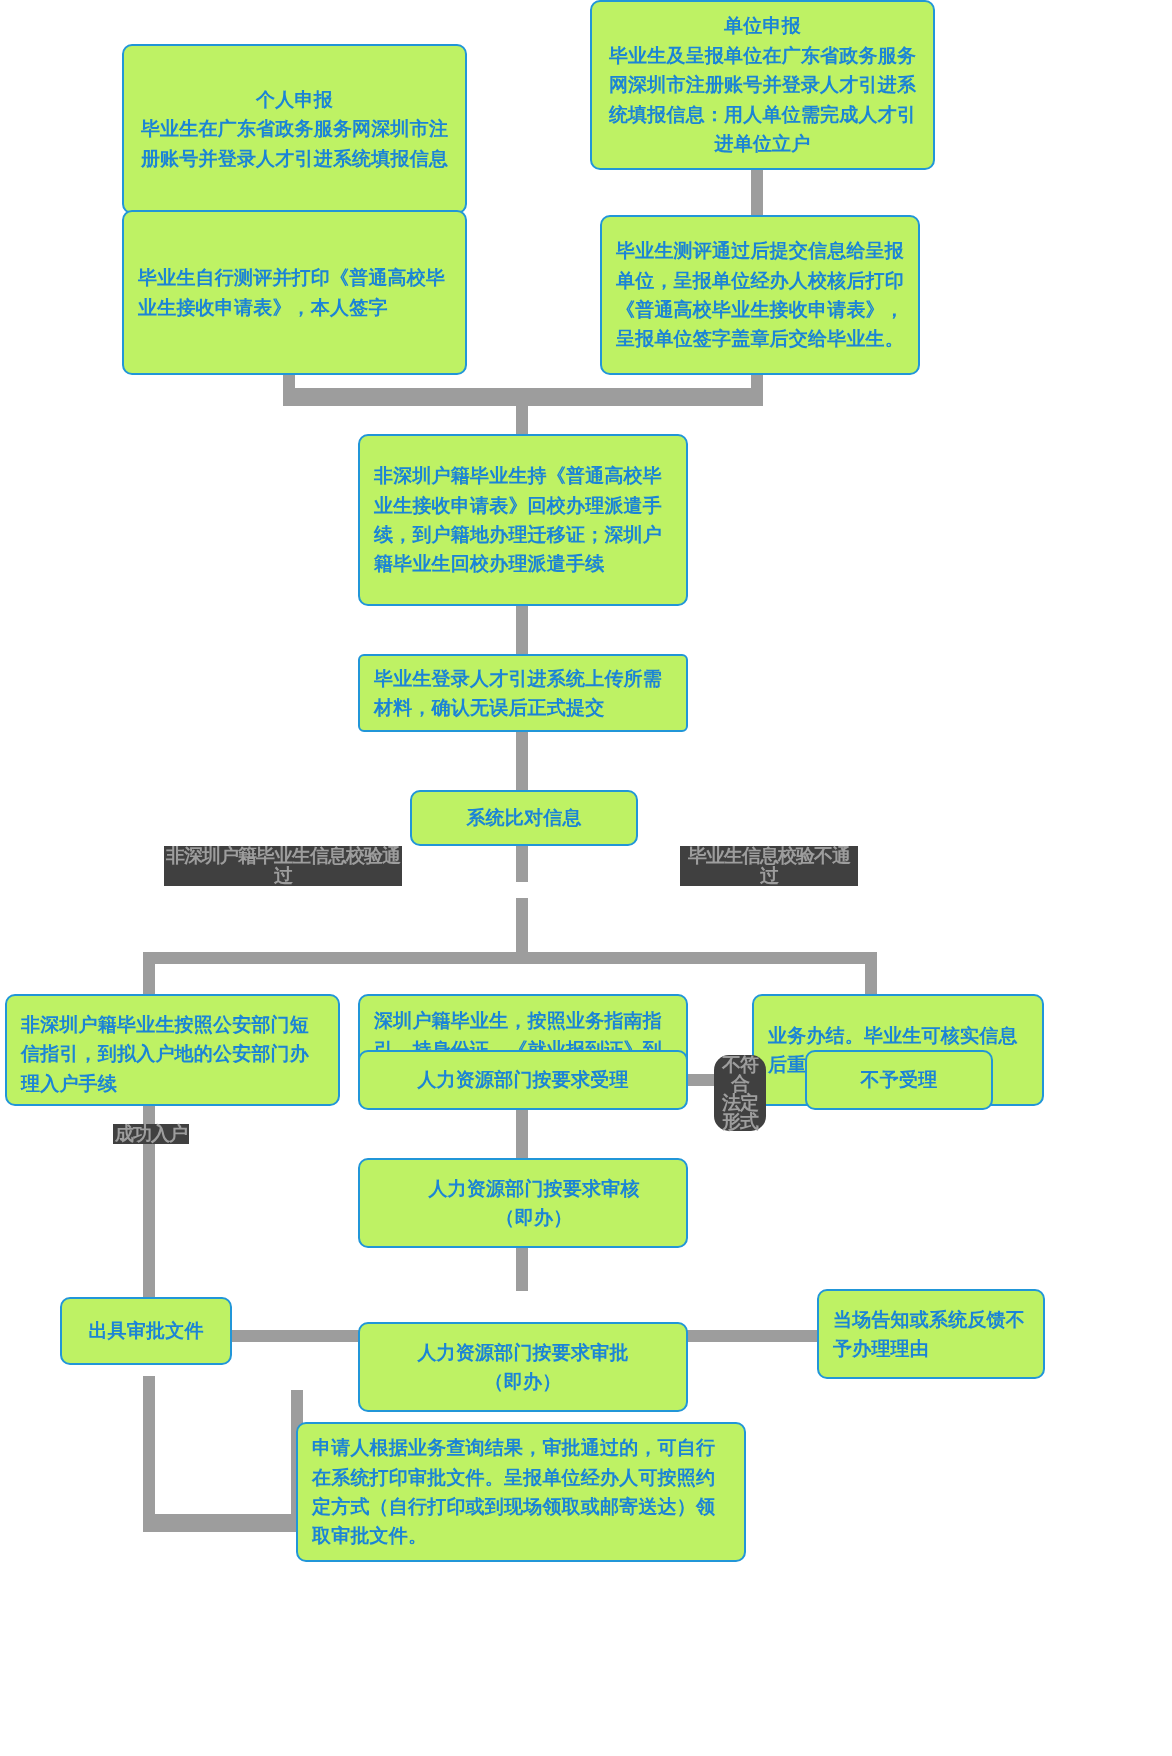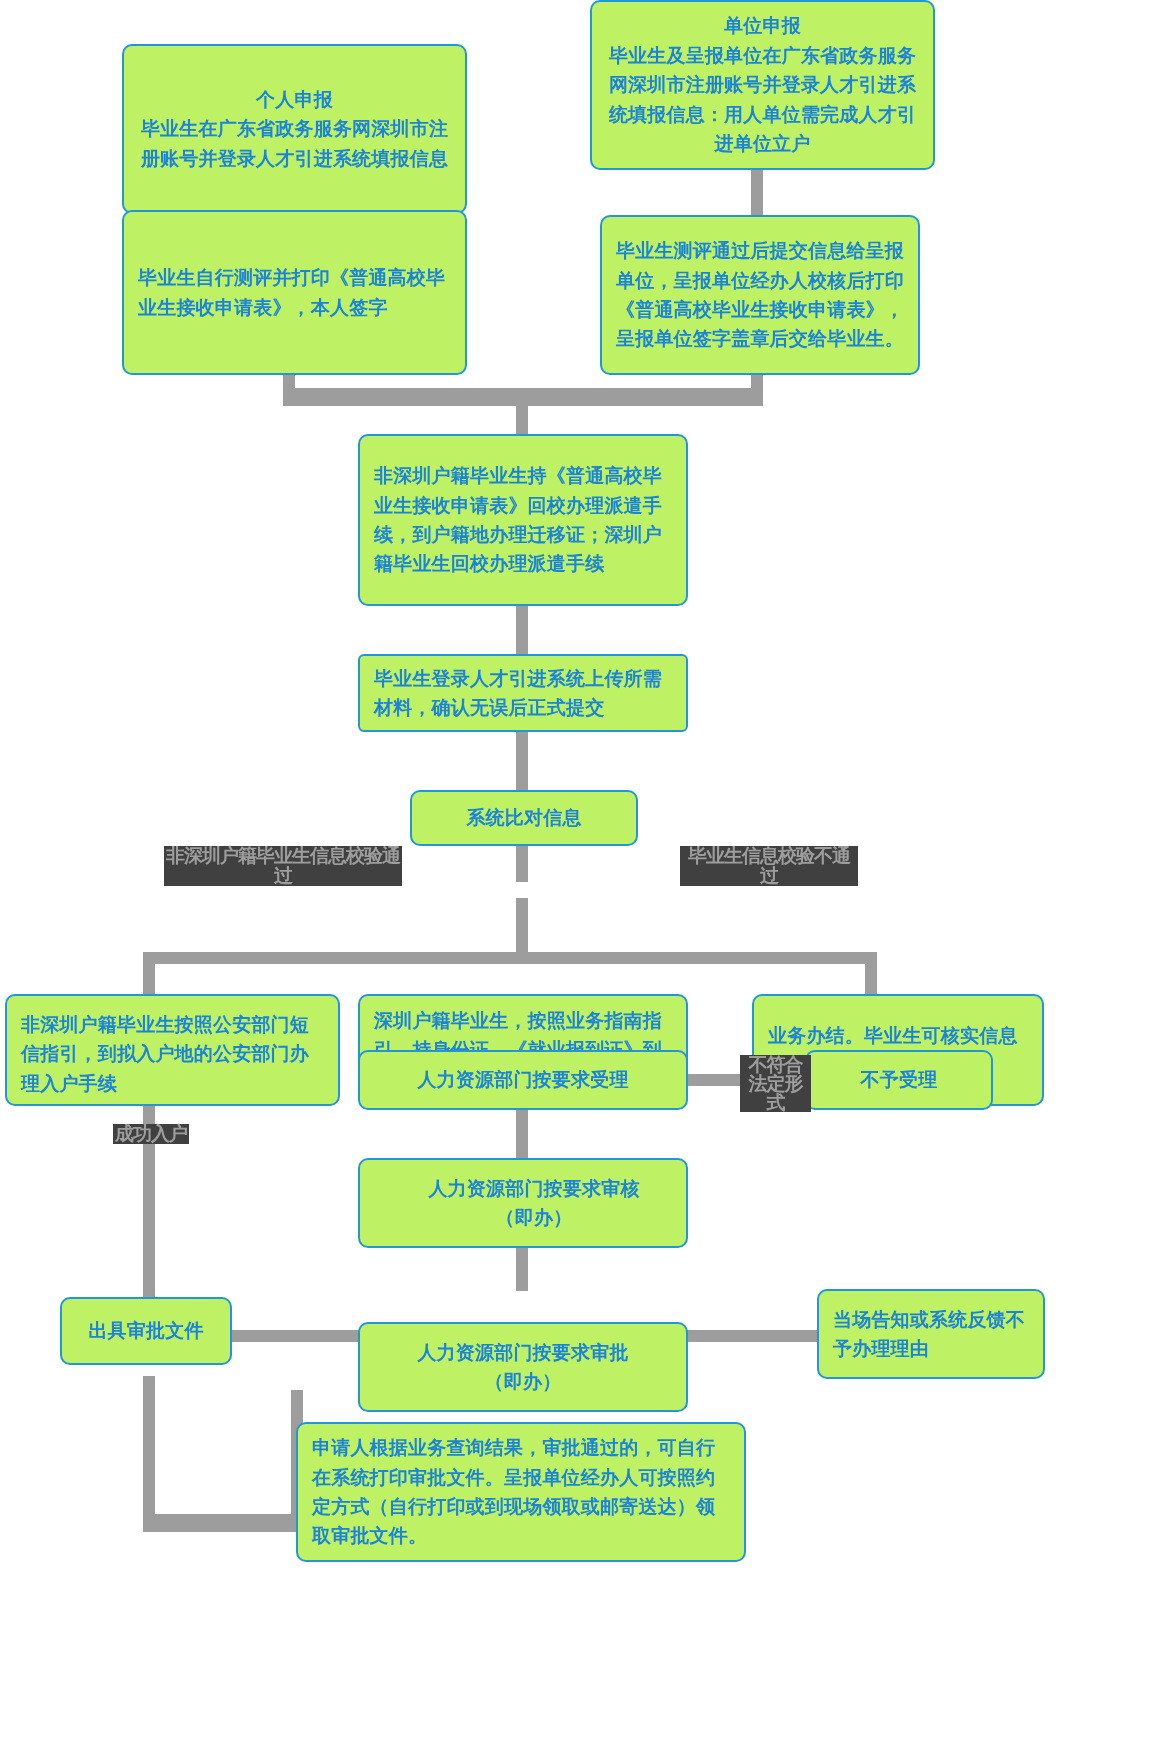--- a/index.html
+++ b/index.html
@@ -173,18 +173,18 @@
   </div>
 
   <div class="node" style="left:296px; top:1422px; width:450px; height:140px;">
     <span class="txt">申请人根据业务查询结果，审批通过的，可自行在系统打印审批文件。呈报单位经办人可按照约定方式（自行打印或到现场领取或邮寄送达）领取审批文件。</span>
   </div>
 
   <div class="edge-label" style="left:164px; top:846px; width:238px;">非深圳户籍毕业生信息校验通过</div>
 
   <div class="edge-label" style="left:680px; top:846px; width:178px;">毕业生信息校验不通过</div>
 
-  <div class="edge-label" style="left:740px; top:1055px; width:71px; line-height:1.0;">不符合
+  <div class="edge-label" style="left:714px; top:1055px; width:52px; line-height:1.0;border-radius:15px;">不符合
 法定形式</div>
 
   <div class="edge-label" style="left:113px; top:1124px; width:76px;">成功入户</div>
 
 </div>
 
 </body></html>

